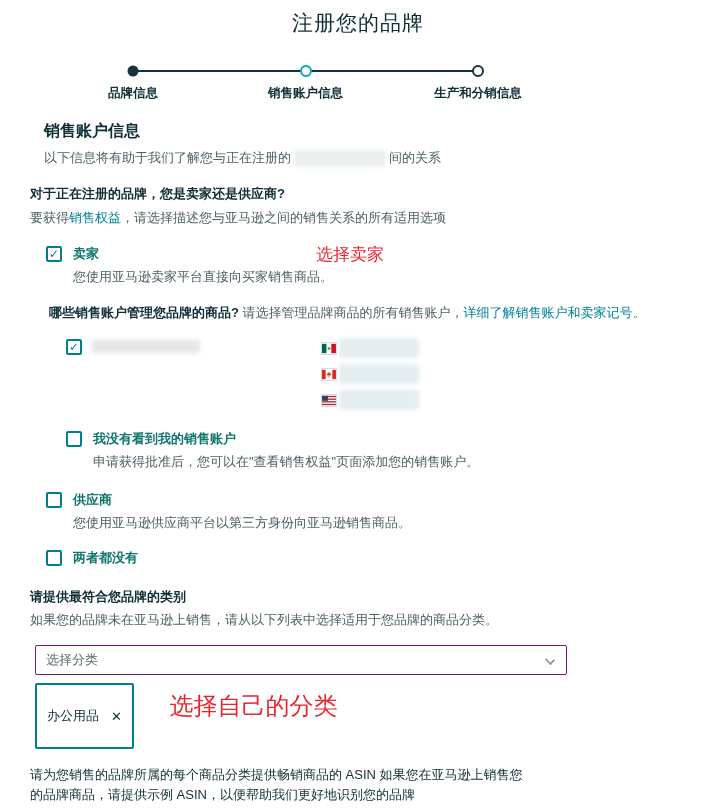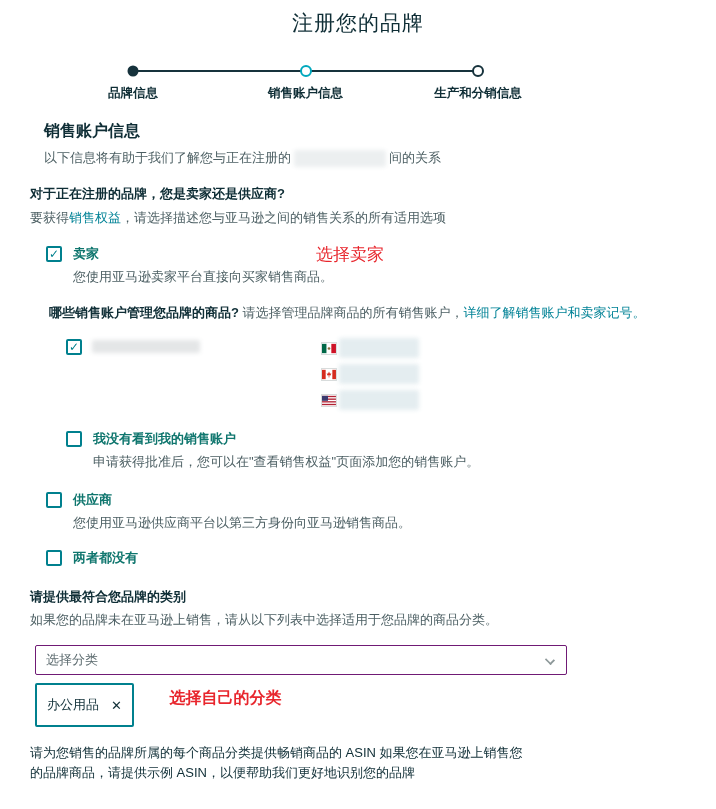--- a/index.html
+++ b/index.html
@@ -57,38 +57,38 @@
   .nested-q b { color: #0f2e36; }
   
   .account-row { position: relative; margin: 16px 0 0 66px; height: 78px; }
   .account-left { display: flex; align-items: flex-start; }
   .flags-col { position: absolute; left: 256px; top: 0; display: flex; flex-direction: column; gap: 6px; }
   .flag-row { display: flex; align-items: center; }
   .flag { width: 14px; height: 11px; display: block; outline: 1px solid #d8dcdc; }
   
   .annot { color: #e8262d; font-weight: 400; white-space: nowrap; }
   .annot.seller { position: absolute; left: 270px; top: -2px; font-size: 17px; }
-  .annot.category { margin-left: 32px; font-size: 16px; vertical-align: 6px; font-weight: bold; }
+  .annot.category { margin-left: 32px; font-size: 24px; vertical-align: 6px; }
   .seller-row { position: relative; }
   
   .select-box {
     position: relative; margin: 16px 0 0 35px; width: 532px; height: 30px;
     border: 1px solid #701a75; border-radius: 2px; background: #fff;
     display: flex; align-items: center; padding: 0 10px; color: #5b6a6e; cursor: pointer;
   }
   .chevron {
     position: absolute; right: 12px; top: 10px; width: 8px; height: 8px;
     border-right: 2px solid #8d9899; border-bottom: 2px solid #8d9899;
     transform: rotate(45deg) scale(1, .8);
   }
   .chip-row { margin: 8px 0 0 35px; }
   .chip {
     display: inline-flex; align-items: center; gap: 12px;
     border: 2px solid #00808e; border-radius: 2px; background: #fff;
-    padding: 11px 10px; color: #0f2e36; cursor: default;
+    padding: 22px 10px; color: #0f2e36; cursor: default;
   }
   .chip .x { font-weight: bold; color: #0f2e36; cursor: pointer; font-size: 13px; }
   .asin-para { margin: 16px 30px 0 30px; width: 505px; font-weight: normal; color: #0f2e36; line-height: 1.55; }
 </style>
 </head>
 <body>
 
 <h1 class="page-title">注册您的品牌</h1>
 
 <div class="stepper">

